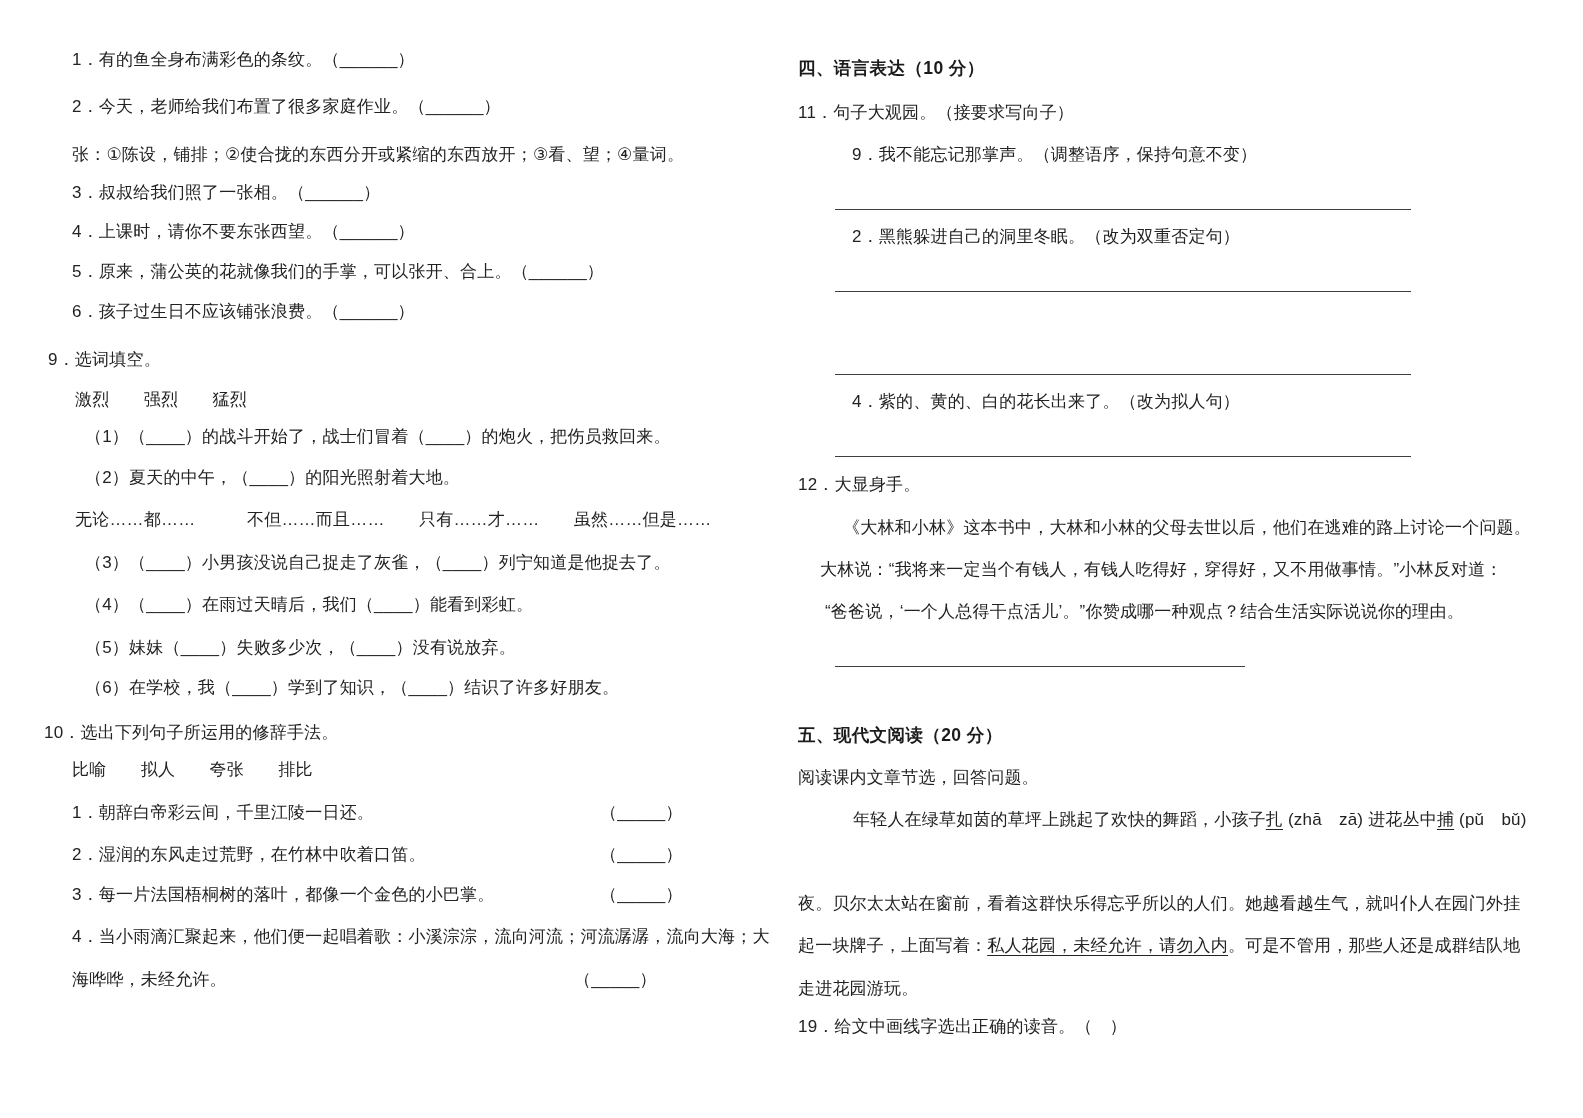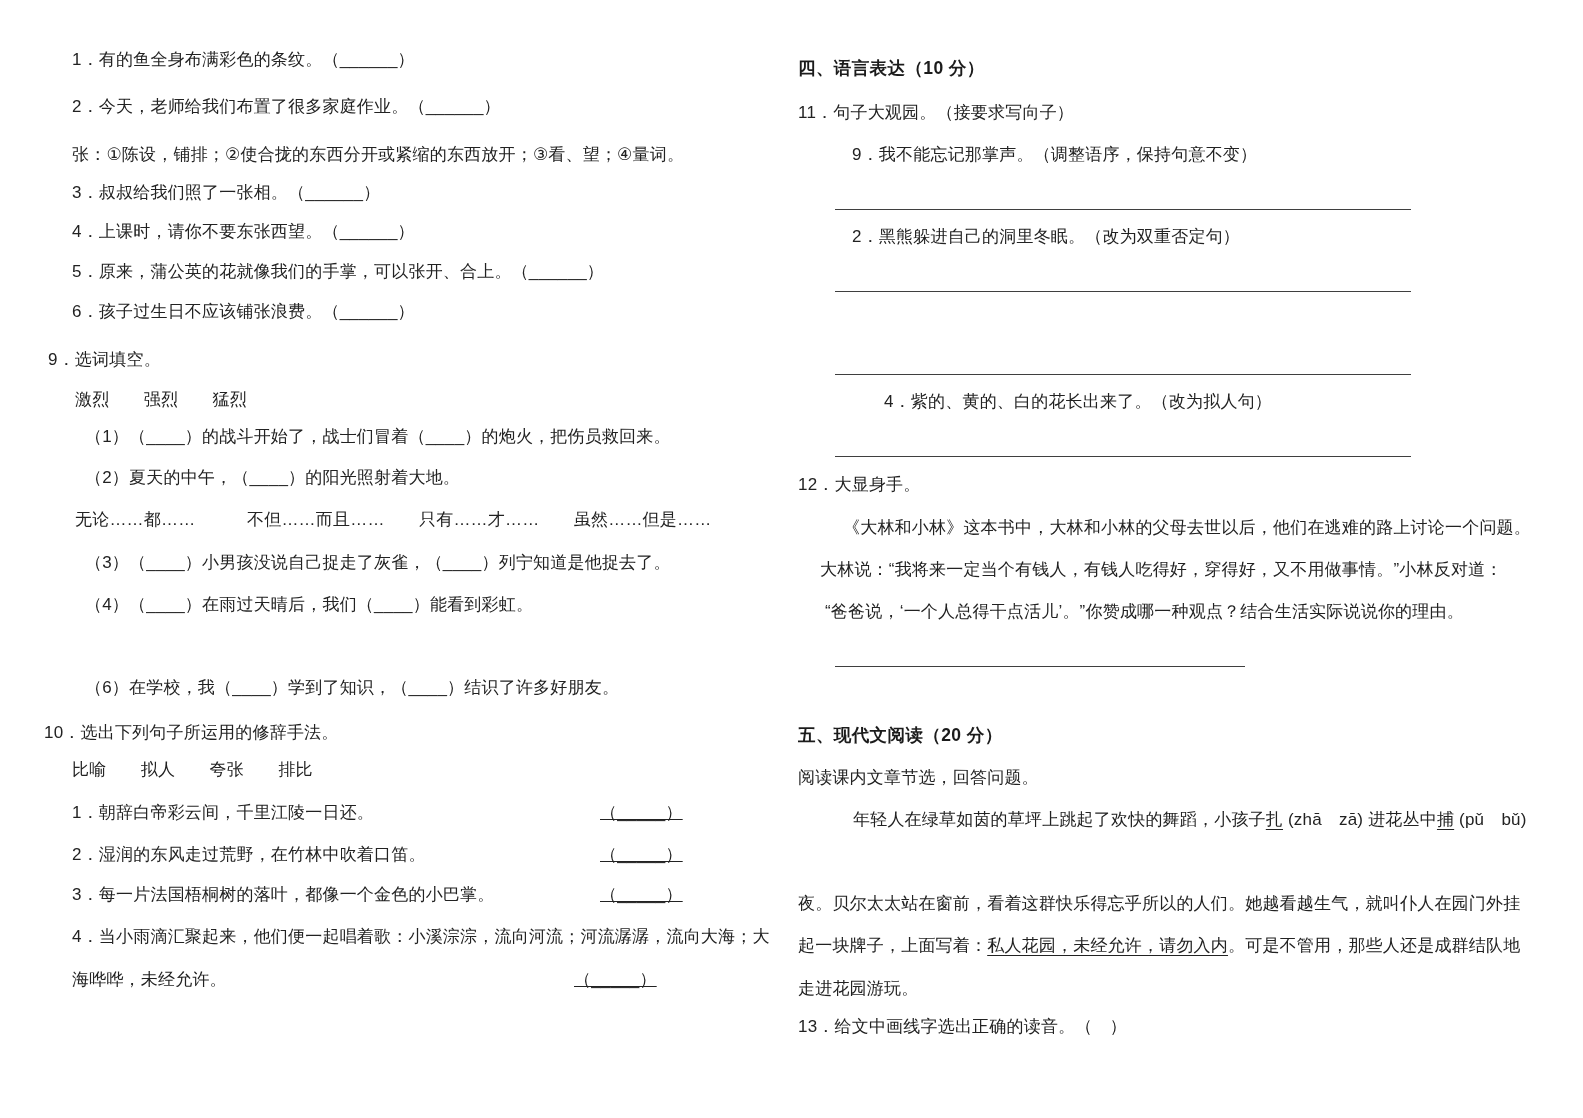--- a/index.html
+++ b/index.html
@@ -18,21 +18,21 @@
     white-space:nowrap;
     letter-spacing:0.2px;
   }
   .heading{
     font-weight:700;
     font-size:17.5px;
     letter-spacing:0.4px;
     color:#1b1b1b;
   }
   .row{position:absolute;height:24px;}
-  .row .blank{position:absolute;top:0;text-decoration:underline;}
+  .row .blank{position:absolute;top:0;}
   .wline{
     position:absolute;height:0;
     border-top:1.6px solid #3f3f3f;
   }
   .u{
     text-decoration:underline;
     text-decoration-thickness:1.2px;
     text-underline-offset:4px;
   }
 </style>
@@ -49,20 +49,21 @@
   <div class="ln" style="left:72px;top:260px">5．原来，蒲公英的花就像我们的手掌，可以张开、合上。（______）</div>
   <div class="ln" style="left:72px;top:300px">6．孩子过生日不应该铺张浪费。（______）</div>
 
   <div class="ln" style="left:48px;top:348px">9．选词填空。</div>
   <div class="ln" style="left:75px;top:388px">激烈　　强烈　　猛烈</div>
   <div class="ln" style="left:85px;top:425px">（1）（____）的战斗开始了，战士们冒着（____）的炮火，把伤员救回来。</div>
   <div class="ln" style="left:85px;top:466px">（2）夏天的中午，（____）的阳光照射着大地。</div>
   <div class="ln" style="left:75px;top:508px">无论……都……　　　不但……而且……　　只有……才……　　虽然……但是……</div>
   <div class="ln" style="left:85px;top:551px">（3）（____）小男孩没说自己捉走了灰雀，（____）列宁知道是他捉去了。</div>
   <div class="ln" style="left:85px;top:593px">（4）（____）在雨过天晴后，我们（____）能看到彩虹。</div>
+  <div class="ln" style="left:85px;top:636px">（5）妹妹（____）失败多少次，（____）没有说放弃。</div>
   <div class="ln" style="left:85px;top:676px">（6）在学校，我（____）学到了知识，（____）结识了许多好朋友。</div>
 
   <div class="ln" style="left:44px;top:721px">10．选出下列句子所运用的修辞手法。</div>
   <div class="ln" style="left:72px;top:758px">比喻　　拟人　　夸张　　排比</div>
 
   <div class="row ln" style="left:72px;top:801px;width:700px">
     <span>1．朝辞白帝彩云间，千里江陵一日还。</span>
     <span class="blank" style="left:528px">（_____）</span>
   </div>
   <div class="row ln" style="left:72px;top:843px;width:700px">
@@ -83,32 +84,32 @@
   <div class="ln" style="left:798px;top:101px">11．句子大观园。（接要求写向子）</div>
 
   <div class="ln" style="left:852px;top:143px">9．我不能忘记那掌声。（调整语序，保持句意不变）</div>
   <div class="wline" style="left:835px;top:209px;width:576px"></div>
 
   <div class="ln" style="left:852px;top:225px">2．黑熊躲进自己的洞里冬眠。（改为双重否定句）</div>
   <div class="wline" style="left:835px;top:291px;width:576px"></div>
 
   <div class="wline" style="left:835px;top:374px;width:576px"></div>
 
-  <div class="ln" style="left:884px;top:390px">4．紫的、黄的、白的花长出来了。（改为拟人句）</div>
+  <div class="ln" style="left:852px;top:390px">4．紫的、黄的、白的花长出来了。（改为拟人句）</div>
   <div class="wline" style="left:835px;top:456px;width:576px"></div>
 
   <div class="ln" style="left:798px;top:473px">12．大显身手。</div>
   <div class="ln" style="left:843px;top:516px">《大林和小林》这本书中，大林和小林的父母去世以后，他们在逃难的路上讨论一个问题。</div>
   <div class="ln" style="left:820px;top:558px">大林说：“我将来一定当个有钱人，有钱人吃得好，穿得好，又不用做事情。”小林反对道：</div>
   <div class="ln" style="left:825px;top:600px">“爸爸说，‘一个人总得干点活儿’。”你赞成哪一种观点？结合生活实际说说你的理由。</div>
   <div class="wline" style="left:835px;top:666px;width:410px"></div>
 
   <div class="ln heading" style="left:798px;top:723px">五、现代文阅读（20 分）</div>
   <div class="ln" style="left:798px;top:766px">阅读课内文章节选，回答问题。</div>
 
   <div class="ln" style="left:853px;top:808px"><span>年轻人在绿草如茵的草坪上跳起了欢快的舞蹈，小孩子</span><span class="u">扎</span><span> (zhā　zā) 进花丛中</span><span class="u">捕</span><span> (pǔ　bǔ)</span></div>
   <div class="ln" style="left:798px;top:934px"><span>起一块牌子，上面写着：</span><span class="u">私人花园，未经允许，请勿入内</span><span>。可是不管用，那些人还是成群结队地</span></div>
   <div class="ln" style="left:798px;top:892px">夜。贝尔太太站在窗前，看着这群快乐得忘乎所以的人们。她越看越生气，就叫仆人在园门外挂</div>
   <div class="ln" style="left:798px;top:977px">走进花园游玩。</div>
 
-  <div class="ln" style="left:798px;top:1015px">13．给文中画线字选出正确的读音。（　）</div>
+  <div class="ln" style="left:798px;top:1015px">19．给文中画线字选出正确的读音。（　）</div>
 
 </div>
 
 </body></html>

